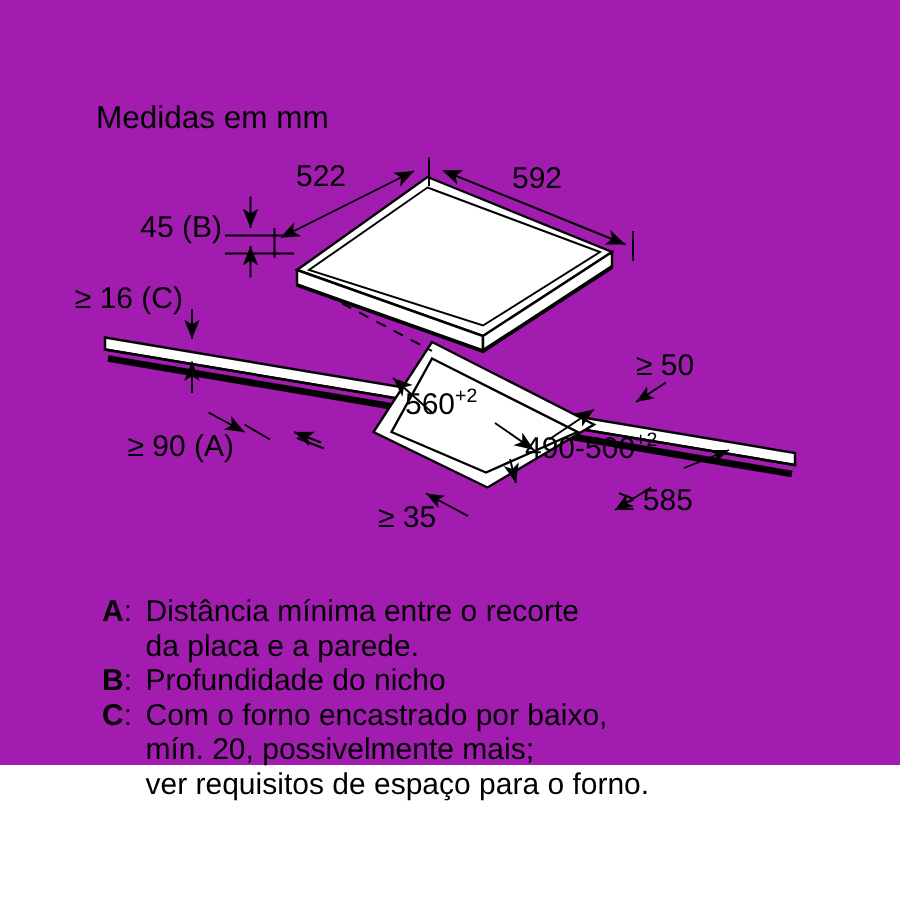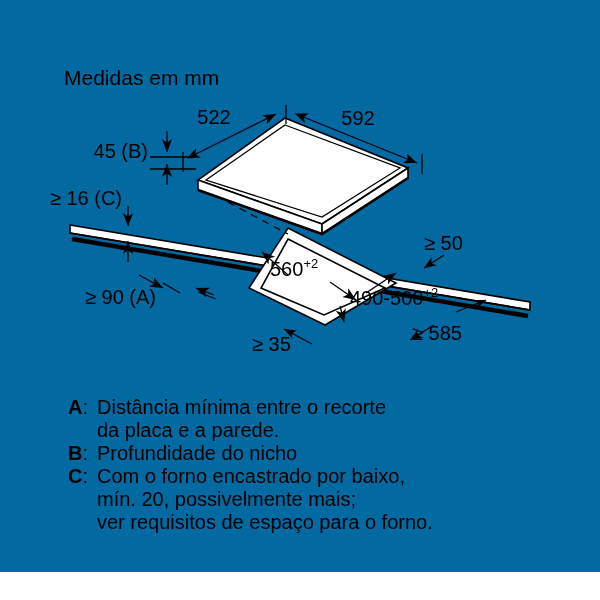--- a/index.html
+++ b/index.html
@@ -11,22 +11,22 @@
   body {
     width: 600px;
     height: 600px;
     font-family: "Liberation Sans", sans-serif;
     color: #000000;
     overflow: hidden;
   }
   #page {
     position: relative;
     width: 600px;
-    height: 572px;
-    background: #0369a1;
+    height: 510px;
+    background: #a21caf;
   }
   #diagram {
     position: absolute;
     left: 0;
     top: 0;
     width: 600px;
     height: 600px;
   }
   .dim-text {
     font-family: "Liberation Sans", sans-serif;

